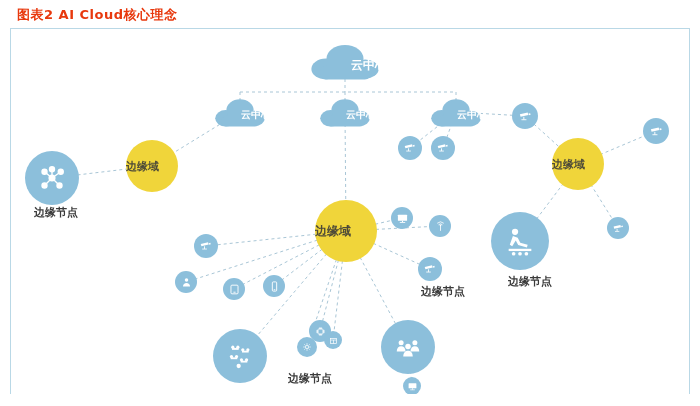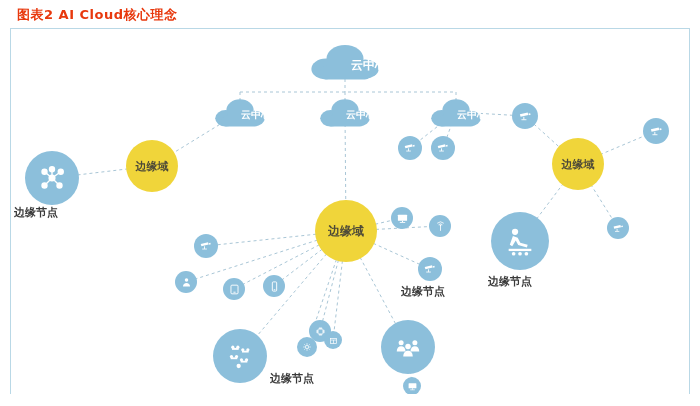--- a/index.html
+++ b/index.html
@@ -9,25 +9,25 @@
   .title { position:absolute; left:17px; top:6px; font-size:13px; font-weight:bold; color:#e8380d; letter-spacing:.5px; }
   .panel { position:absolute; left:10px; top:28px; width:680px; height:372px; background:#fff; border:1px solid #b9d8e6; }
   .links { position:absolute; left:0; top:0; }
   .cloud { position:absolute; }
   .cloud .cloudshape { position:absolute; left:0; top:0; width:100%; height:100%; }
   .cloud .cloud-label { position:absolute; left:0; right:0; top:58%; transform:translateY(-50%);
                         text-align:right; color:#fff; font-weight:bold; }
   .cloud.main .cloud-label { font-size:12px; }
   .cloud.sub  .cloud-label { font-size:10px; }
   .domain { position:absolute; border-radius:50%; background:#f0d53a;
-            display:flex; align-items:center; justify-content:center;
+            display:flex; align-items:center; justify-content:flex-start;
             font-weight:bold; color:#4d4a38; font-size:12px; }
   .bnode { position:absolute; border-radius:50%; background:#8cbfdb;
            display:flex; align-items:center; justify-content:center; }
-  .nodelabel { position:absolute; font-size:11px; font-weight:bold; color:#3a3a3a; text-align:left; }
+  .nodelabel { position:absolute; font-size:11px; font-weight:bold; color:#3a3a3a; text-align:right; }
 </style>
 </head>
 <body>
 
 <div class="stage">
 
   <div class="title">图表2  AI Cloud核心理念</div>
 
   <div class="panel"></div>
 

